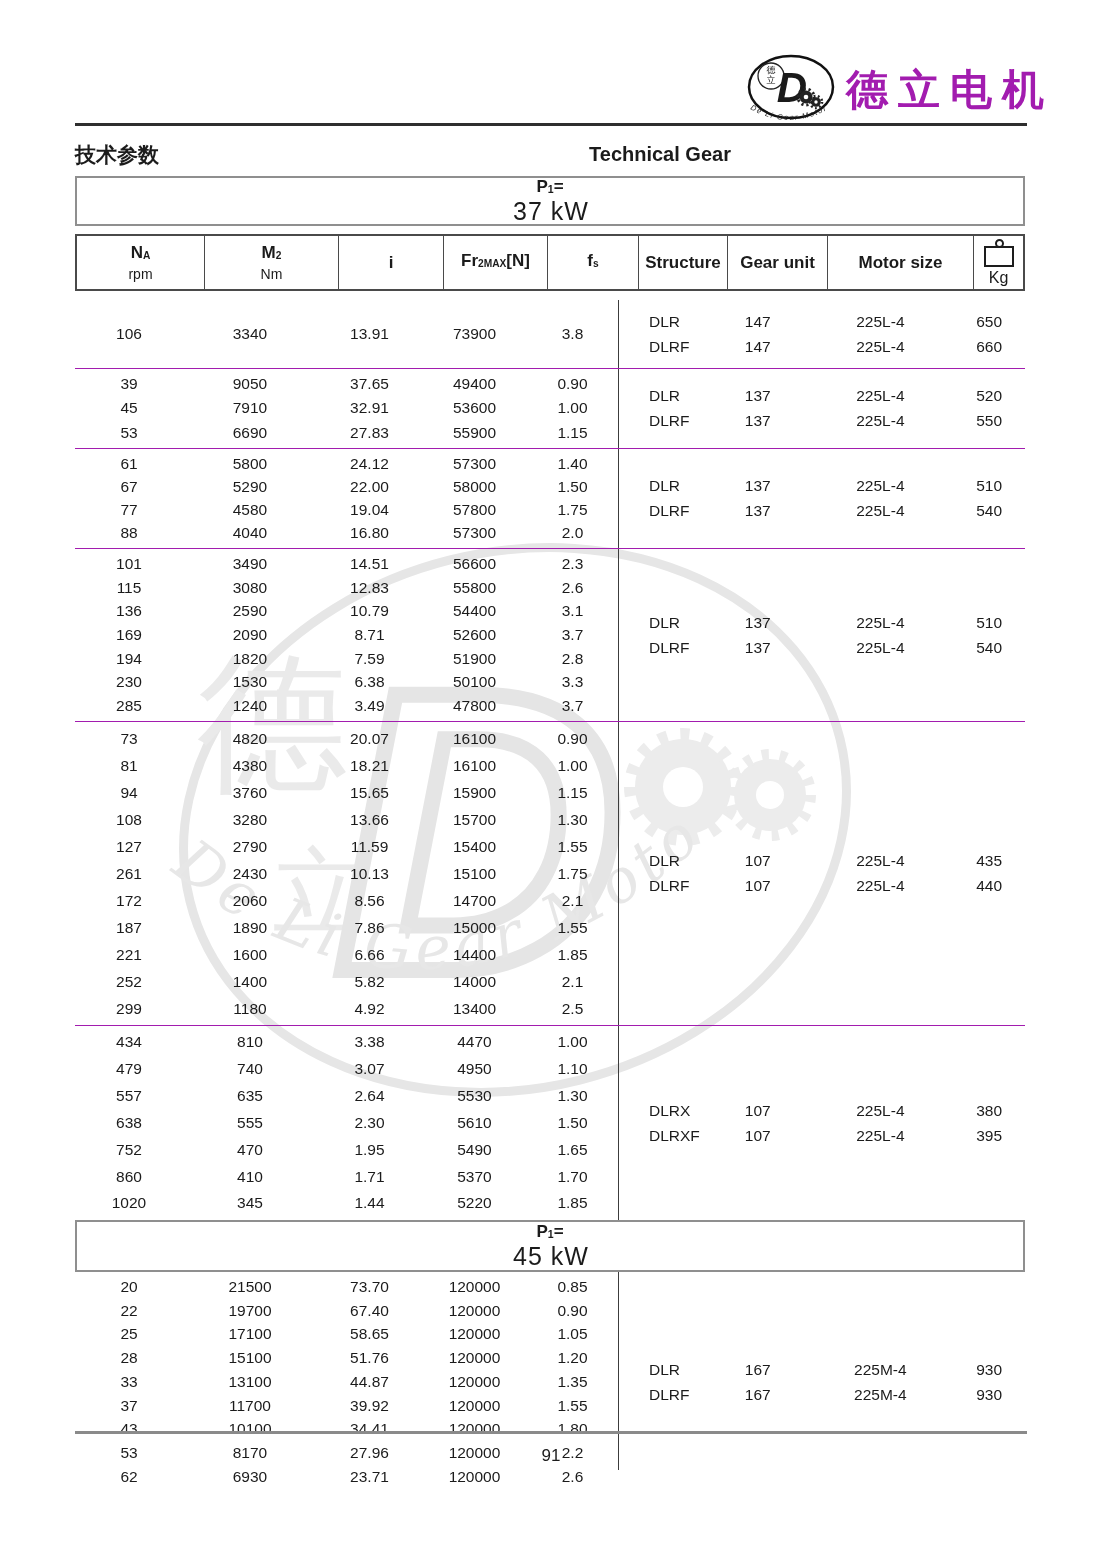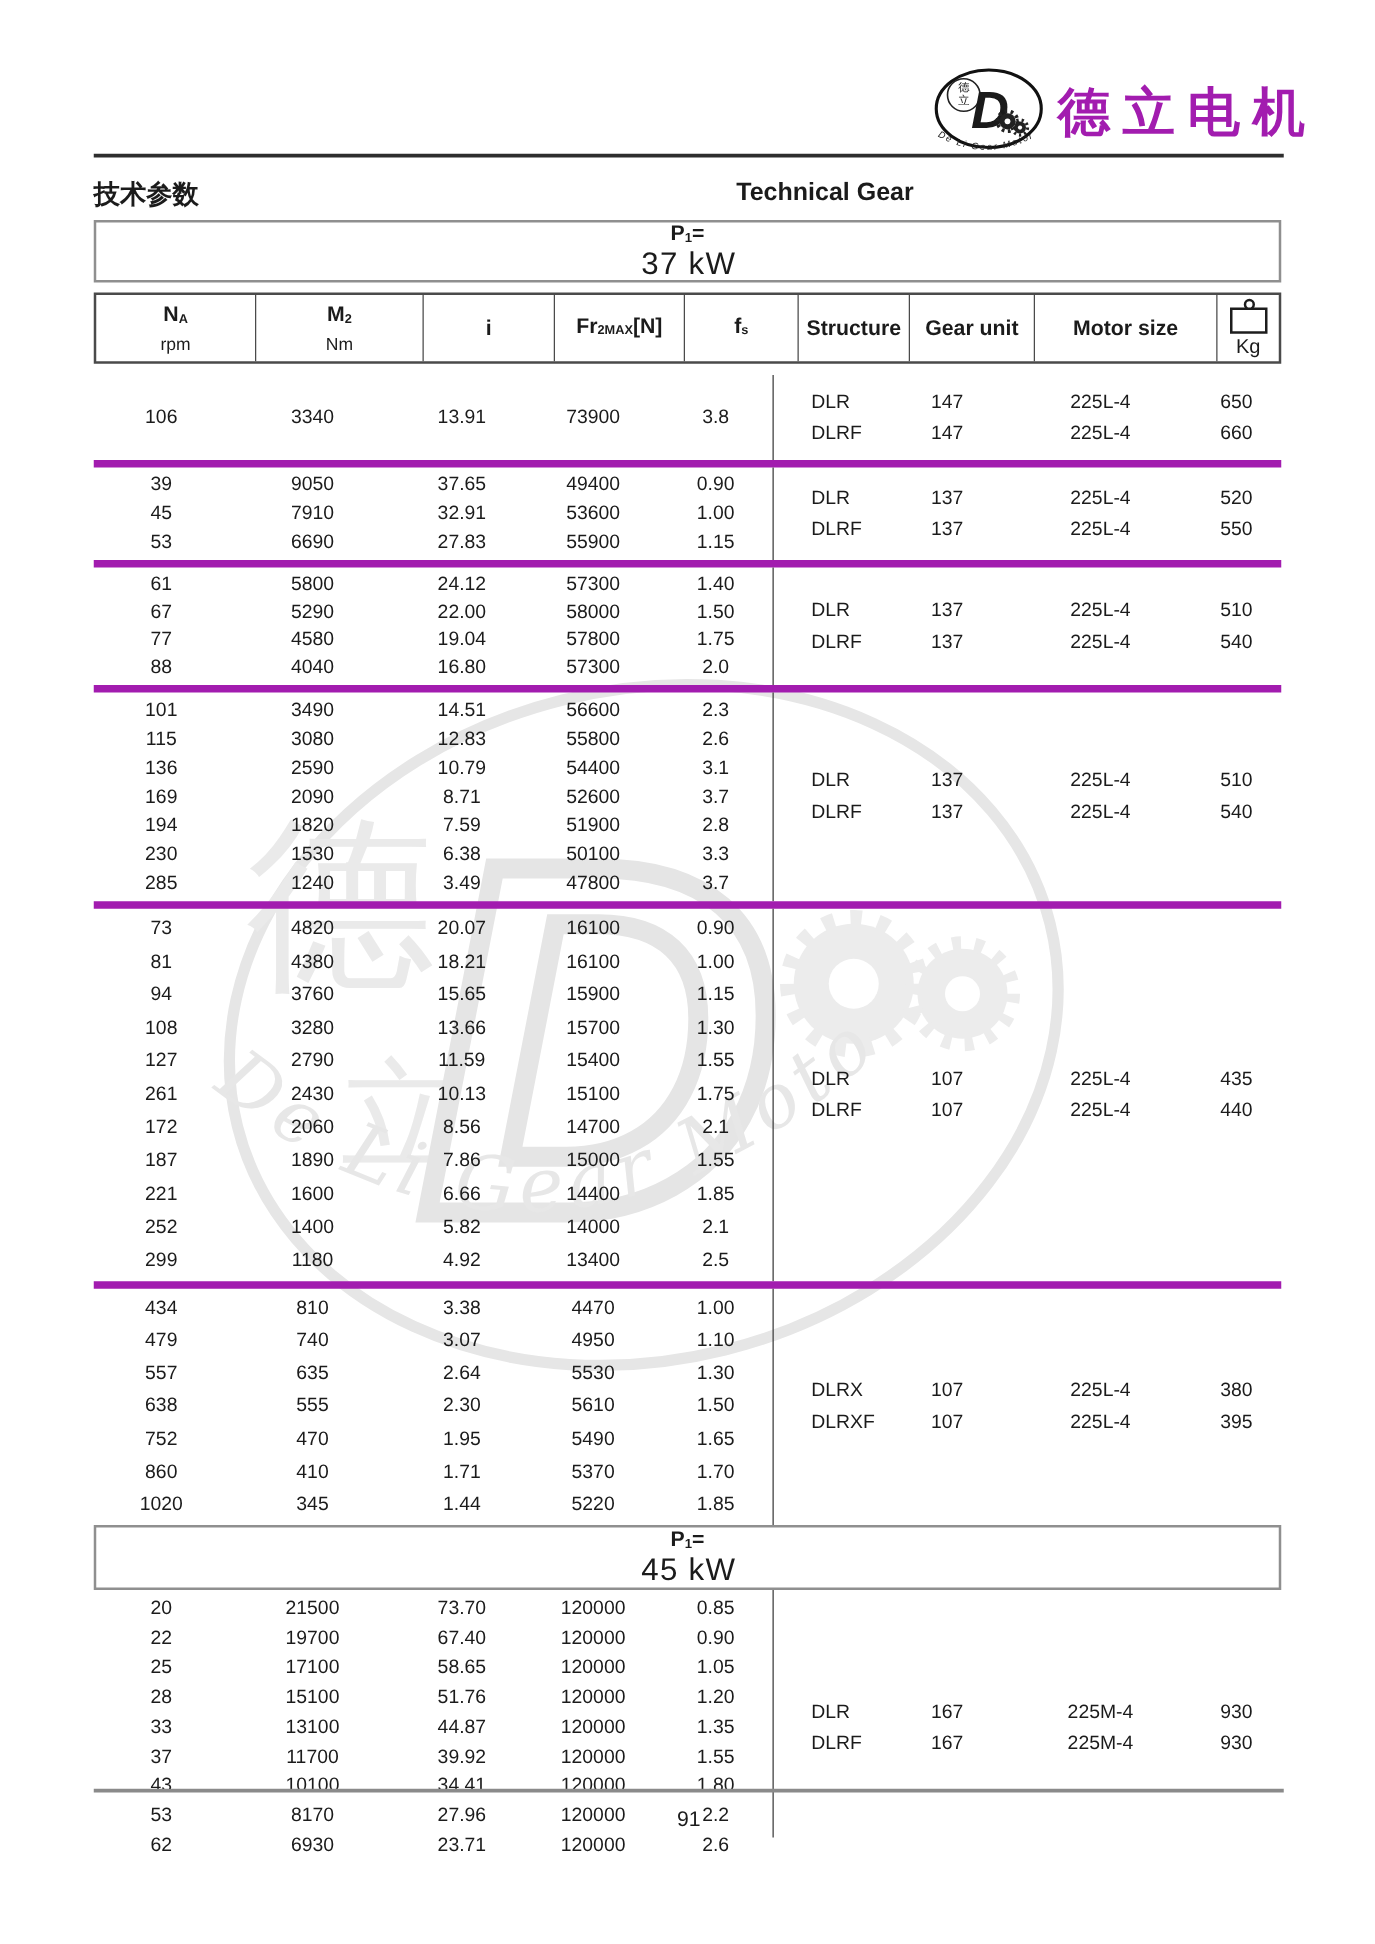--- a/index.html
+++ b/index.html
@@ -33,21 +33,21 @@
   .th-main{font-weight:bold;font-size:17px;line-height:19px;}
   .th-main sub{font-size:0.6em;vertical-align:-0.1em;}
   .th-unit{font-size:14px;margin-top:1px;}
   .kg-icon{position:relative;width:26px;height:17px;border:2px solid #1d1d1d;margin:8px auto 0;}
   .kg-icon:before{content:"";position:absolute;left:50%;top:-9px;margin-left:-4px;width:5px;height:5px;
                   border:2px solid #1d1d1d;border-radius:50%;background:#fff;}
   .th-kg{font-size:16px;margin-top:2px;}
   
   .tbody{position:absolute;left:0;top:300px;width:950px;}
   .group{position:relative;box-sizing:border-box;}
-  .group.sep{border-top:6px solid #a21caf;}
+  .group.sep{border-top:1px solid #a21caf;}
   .g-left{position:absolute;left:0;top:0;bottom:0;width:543px;display:flex;flex-direction:column;
           justify-content:space-around;padding:3px 0;box-sizing:border-box;}
   .drow{display:flex;}
   .dc{display:block;text-align:center;font-size:15.5px;}
   .c0{width:108px}.c1{width:134px}.c2{width:105px}.c3{width:105px}.c4{width:91px}
   .g-div{position:absolute;left:543px;top:0;bottom:0;width:1px;background:#3c3c3c;}
   .last .g-div{bottom:22px;}
   .g-right{position:absolute;left:544px;right:0;top:0;bottom:0;display:flex;flex-direction:column;
            justify-content:center;}
   .rrow{display:flex;height:25px;align-items:center;}

